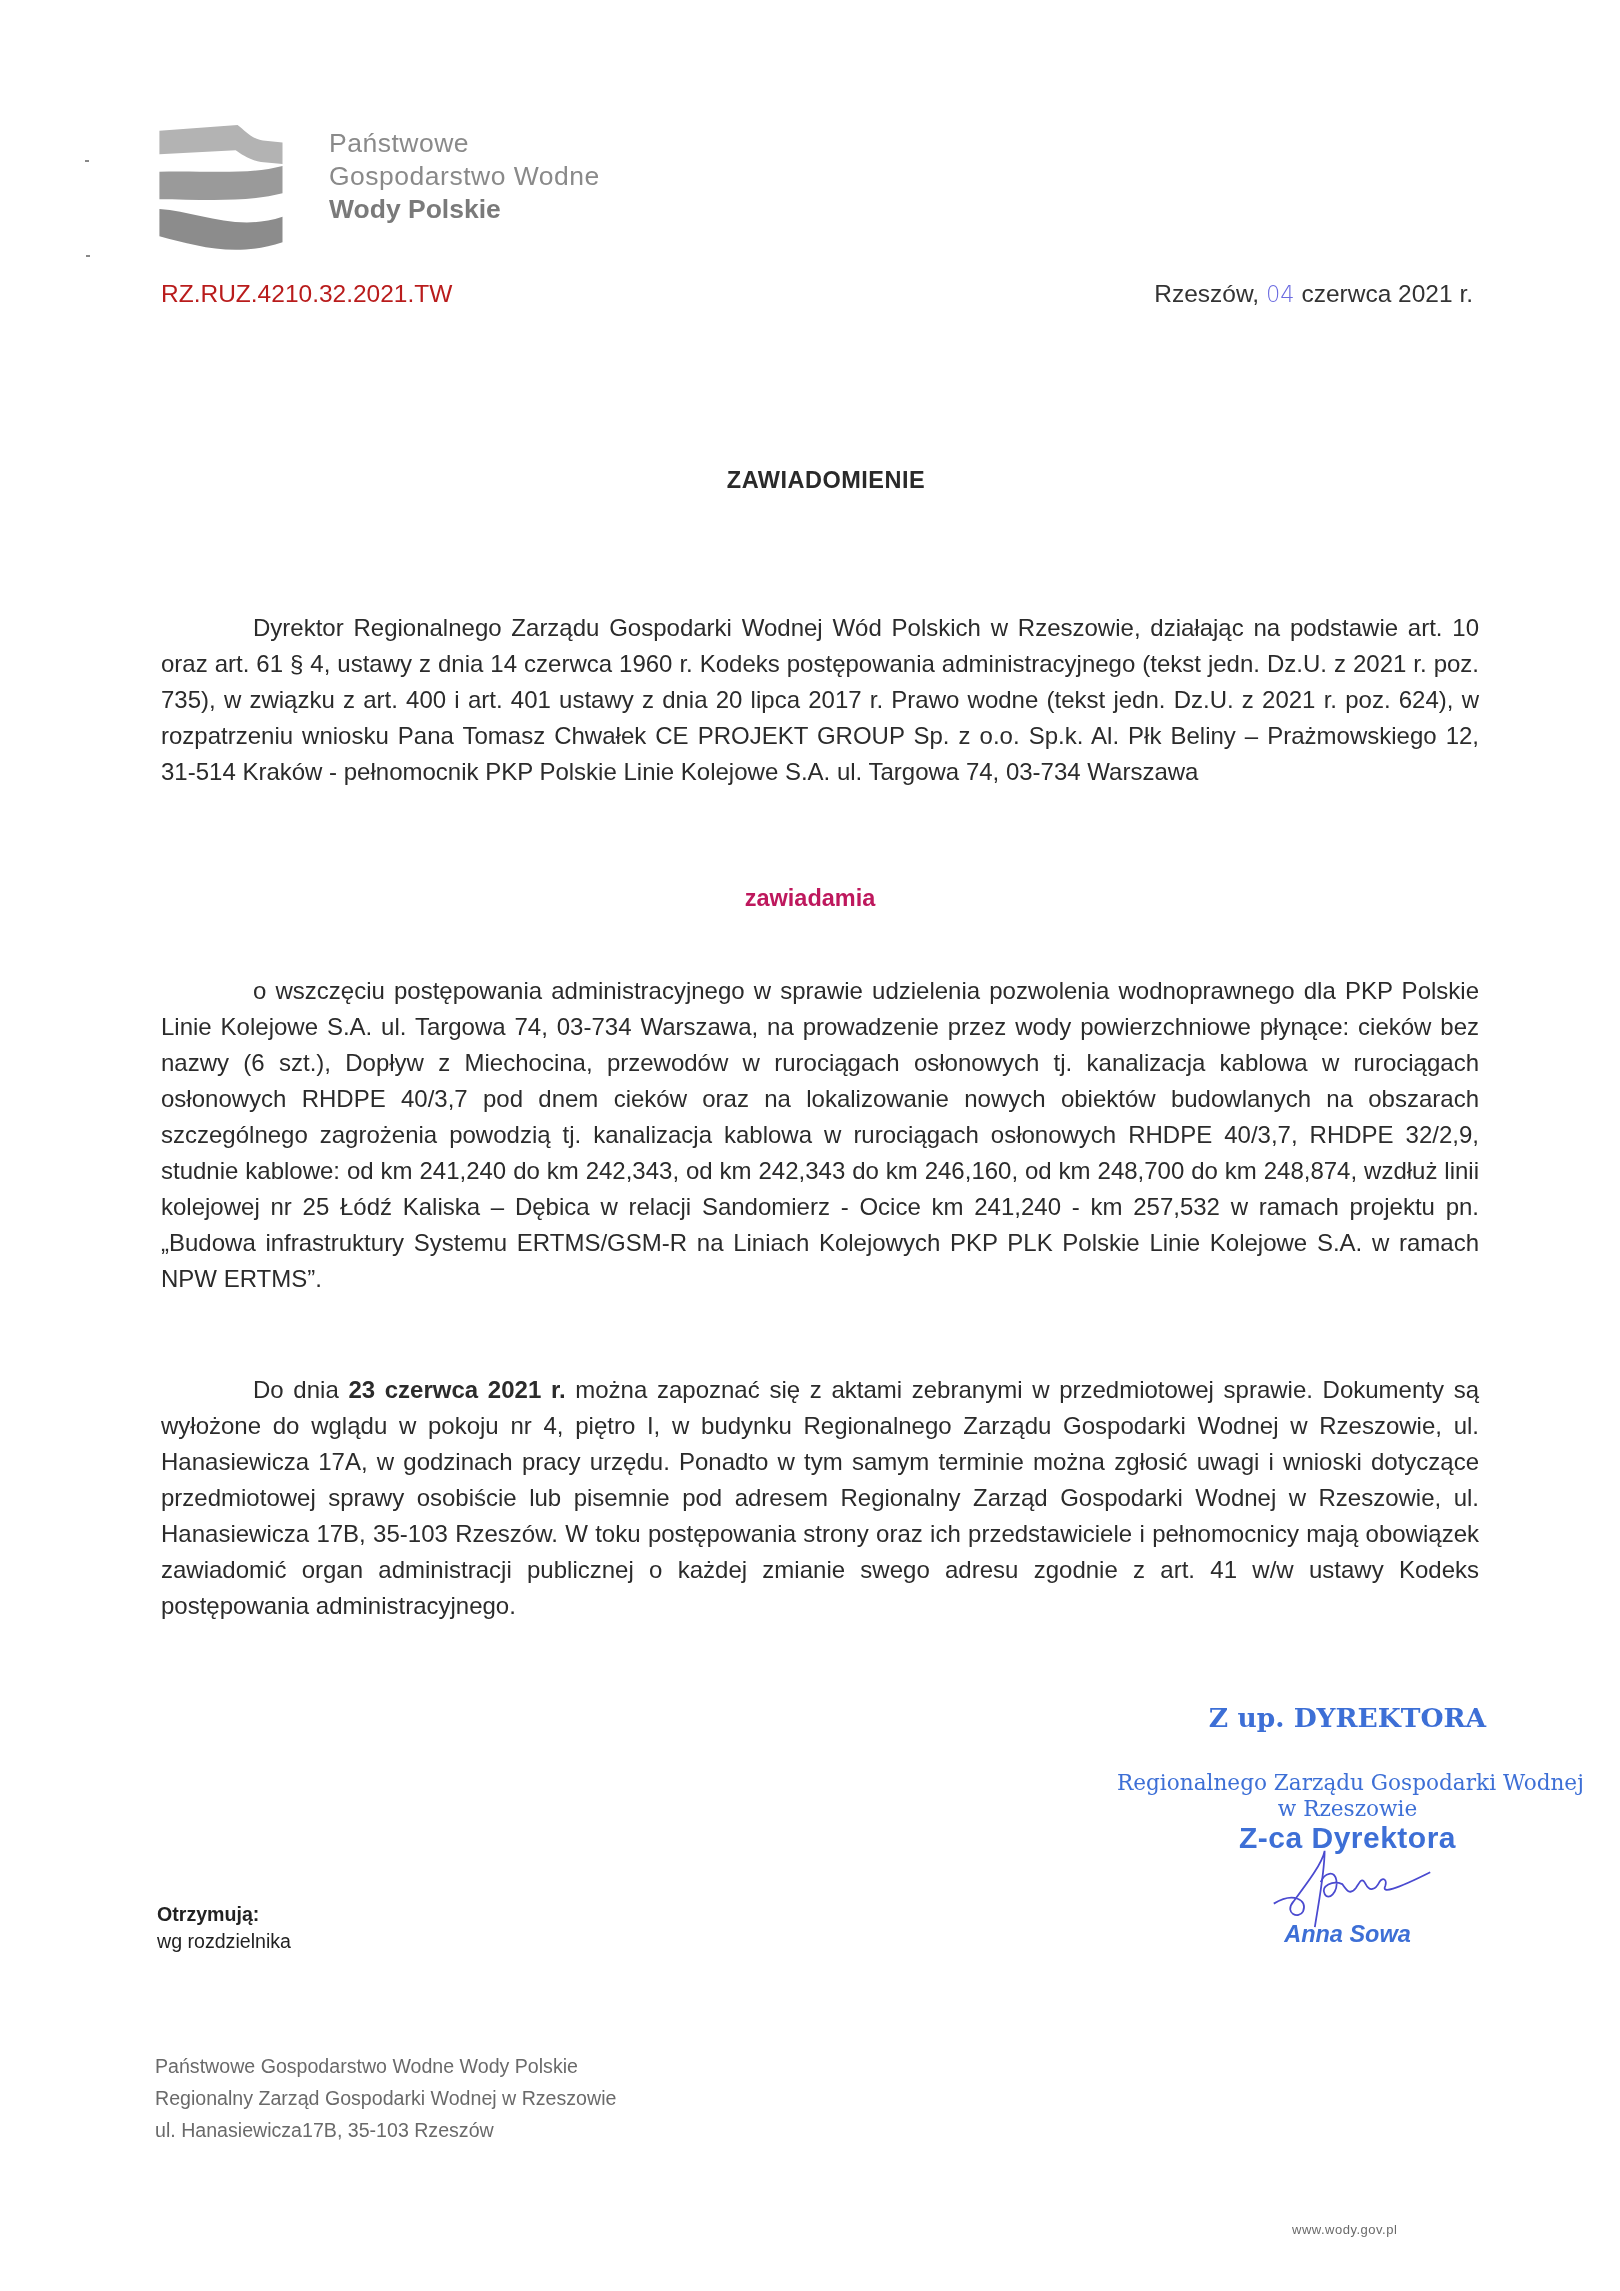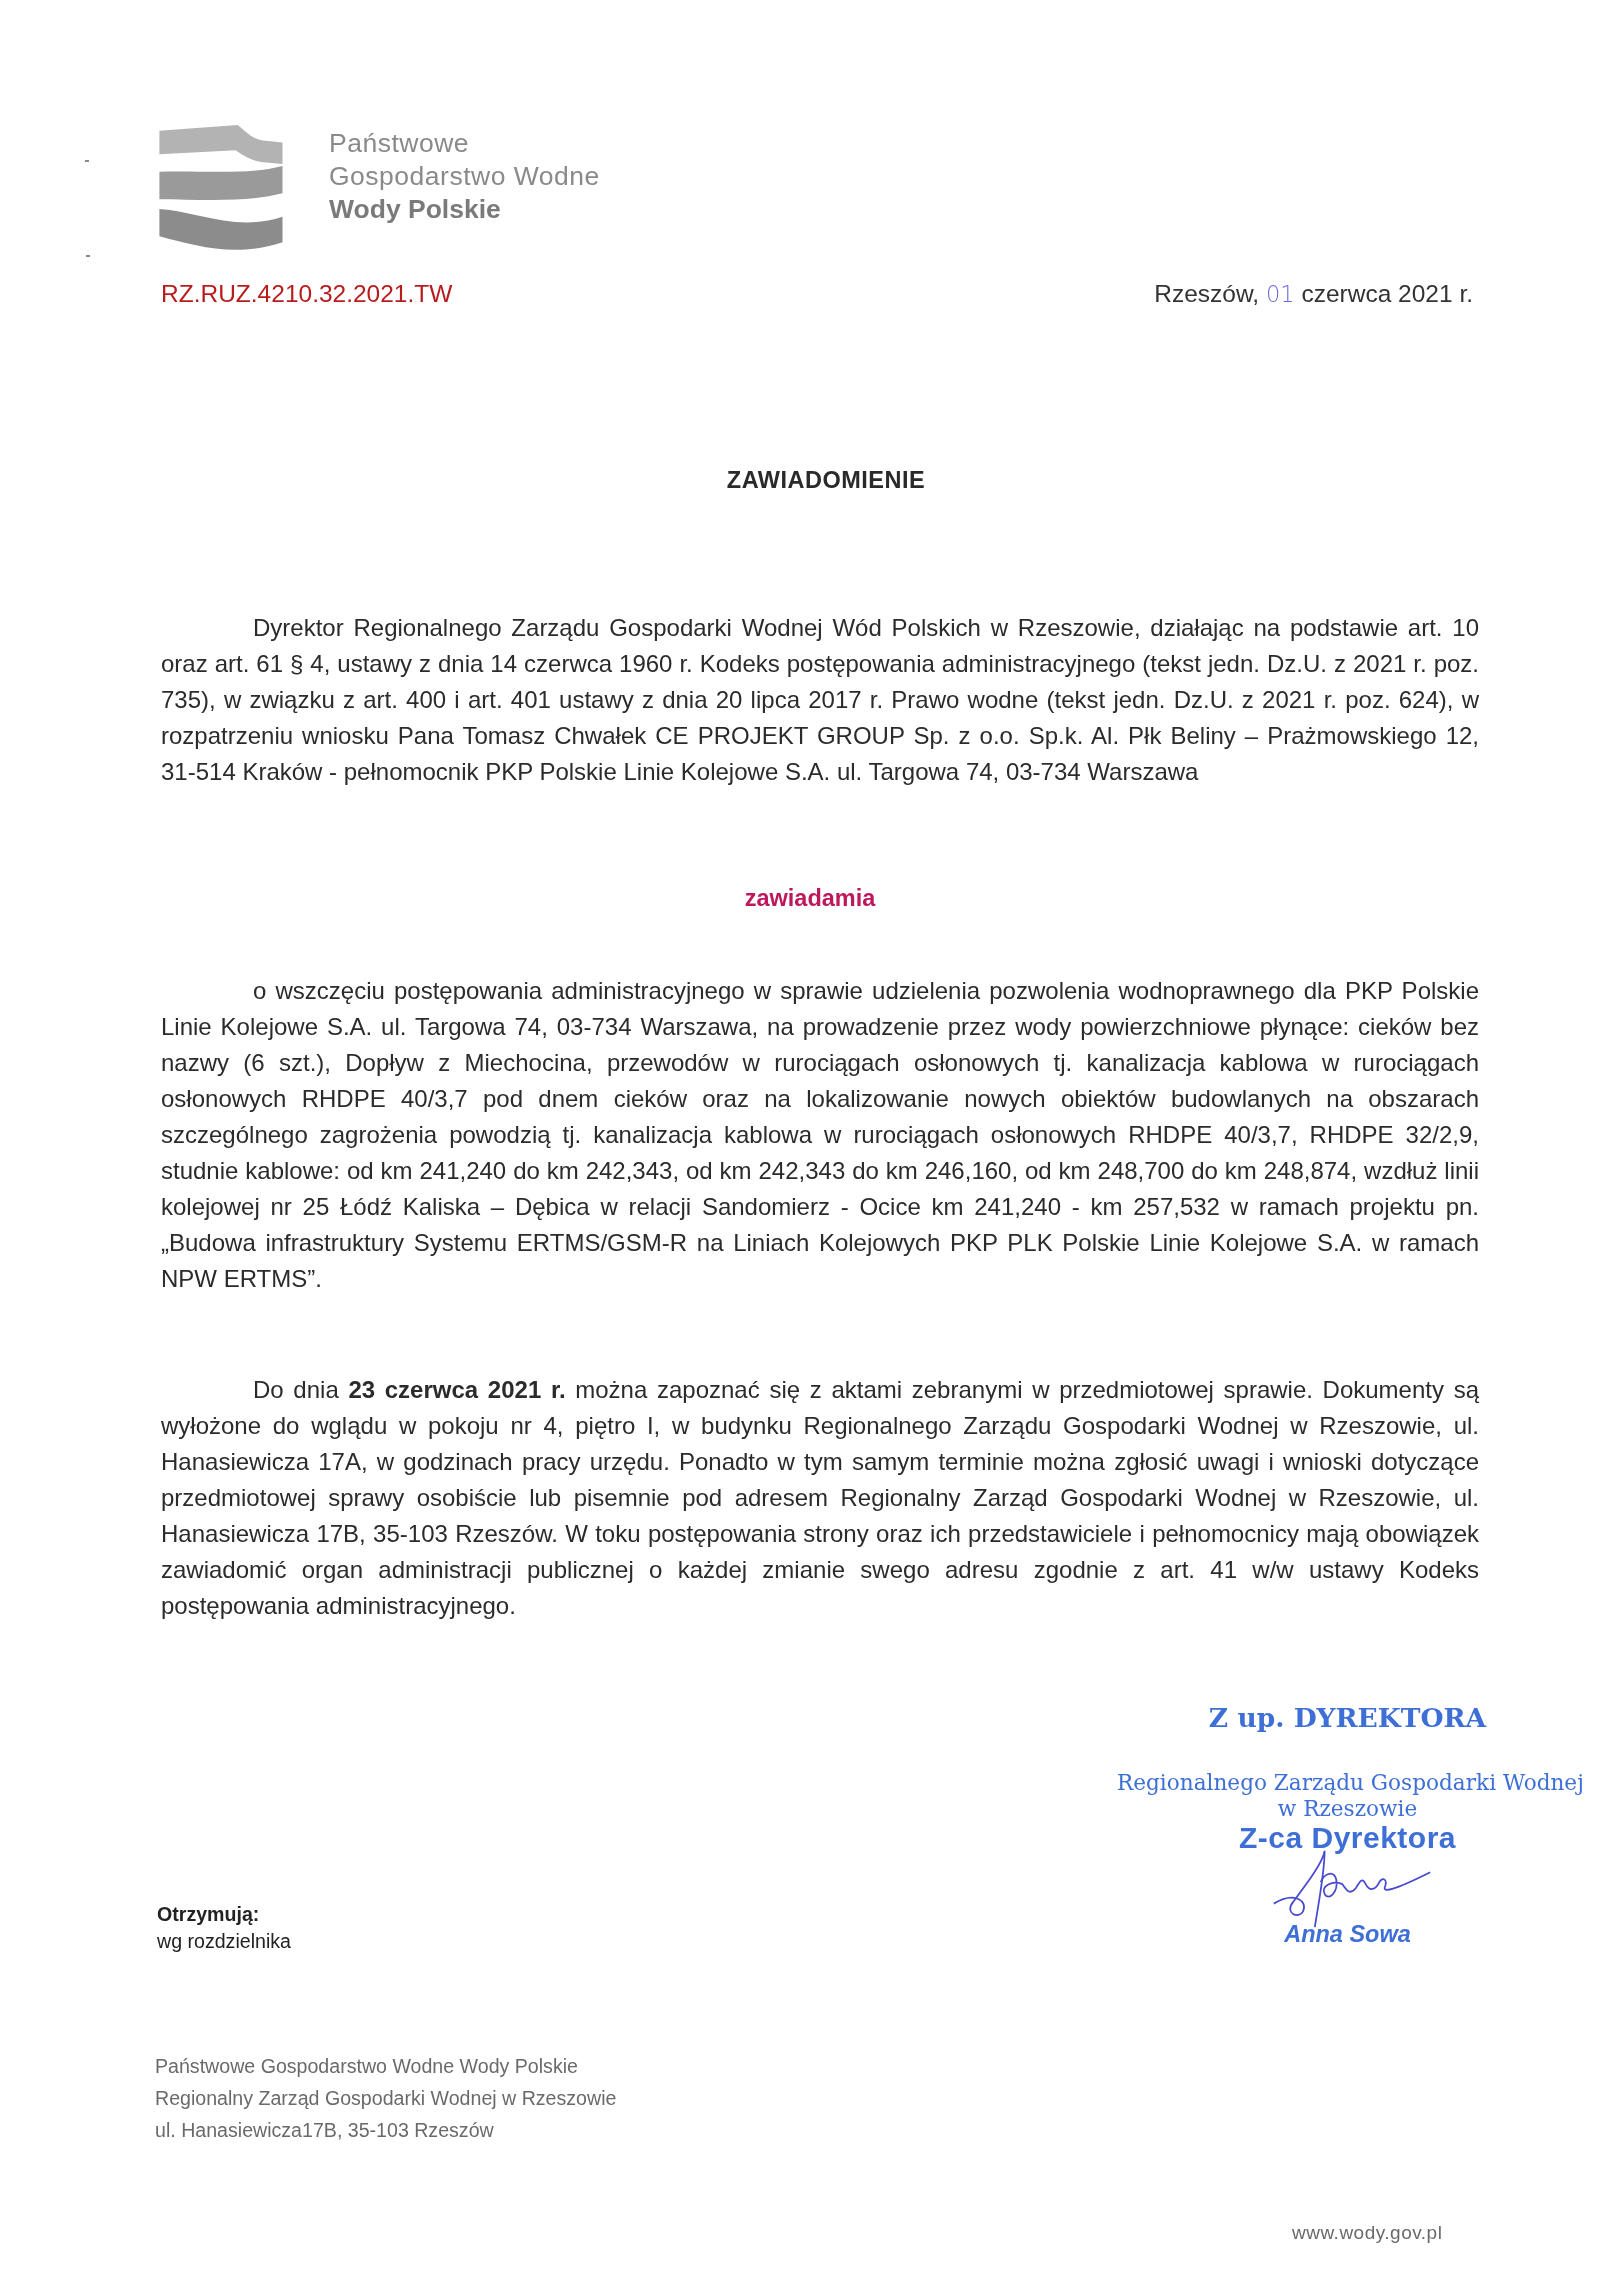--- a/index.html
+++ b/index.html
@@ -25,21 +25,21 @@
   .stamp1 .s1 { font-size:26.5px; font-weight:bold; }
   .stamp1 .s2 { font-size:21.6px; line-height:27.4px; white-space:nowrap;margin-top:36px; }
   .stamp1 .s3 { font-size:21.6px; }
   .stamp2 { left:1186px; top:1821px; width:323px; text-align:center; color:#3d6fd6; }
   .stamp2 .z { font-size:30px; font-weight:bold; letter-spacing:0.5px; }
   .stamp2 .name { font-size:23.5px; font-weight:bold; font-style:italic; margin-top:66px; }
   .sig { left:1264px; top:1843px; width:176px; height:88px; }
   .recv { left:157px; top:1901px; font-size:19.6px; line-height:27.4px; color:#222; }
   .recv .h { font-weight:bold; }
   .footer { left:155px; top:2050px; font-size:19.6px; line-height:32px; color:#6a6a6a; }
-  .www { left:1292px; top:2222px; font-size:19px; color:#6a6a6a; letter-spacing:0.5px; }
+  .www { left:1292px; top:2222px; font-size:13px; color:#6a6a6a; letter-spacing:0.5px; }
   b { font-weight:bold; }
 </style>
 </head>
 <body>
 
 <div class="abs edge-mark" style="left:85px;top:160px;"></div>
 <div class="abs edge-mark" style="left:86px;top:255px;"></div>
 
 <svg class="abs logo" viewBox="0 0 170 130">
   <path d="M2,8 L82,2 C90,8 96,16 108,18 L128,20 L128,42 L106,40 C94,38 86,32 80,28 L2,32 Z" fill="#b3b3b3"></path>
@@ -48,21 +48,21 @@
 </svg>
 <div class="abs logo-text">
   <div class="l1">Państwowe</div>
   <div class="l2">Gospodarstwo Wodne</div>
   <div class="l3">Wody Polskie</div>
 </div>
 
 <div class="abs ref">RZ.RUZ.4210.32.2021.TW</div>
 <div class="abs dateline">
   <span>Rzeszów,</span>
-  <span class="day">01</span>
+  <span class="day">04</span>
   <span>czerwca 2021 r.</span>
 </div>
 
 <div class="abs title">ZAWIADOMIENIE</div>
 
 <div class="abs para p1"><span class="indent"></span><span>Dyrektor Regionalnego Zarządu Gospodarki Wodnej Wód Polskich w Rzeszowie, działając na podstawie art. 10 oraz art. 61 § 4, ustawy z dnia 14 czerwca 1960 r. Kodeks postępowania administracyjnego (tekst jedn. Dz.U. z 2021 r. poz. 735), w związku z art. 400 i art. 401 ustawy z dnia 20 lipca 2017 r. Prawo wodne (tekst jedn. Dz.U. z 2021 r. poz. 624), w rozpatrzeniu wniosku Pana Tomasz Chwałek CE PROJEKT GROUP Sp. z o.o. Sp.k. Al. Płk Beliny – Prażmowskiego 12, 31-514 Kraków - pełnomocnik PKP Polskie Linie Kolejowe S.A. ul. Targowa 74, 03-734 Warszawa</span></div>
 
 <div class="abs sub">zawiadamia</div>
 
 <div class="abs para p2"><span class="indent"></span><span>o wszczęciu postępowania administracyjnego w sprawie udzielenia pozwolenia wodnoprawnego dla PKP Polskie Linie Kolejowe S.A. ul. Targowa 74, 03-734 Warszawa, na prowadzenie przez wody powierzchniowe płynące: cieków bez nazwy (6 szt.), Dopływ z Miechocina, przewodów w rurociągach osłonowych tj. kanalizacja kablowa w rurociągach osłonowych RHDPE 40/3,7 pod dnem cieków oraz na lokalizowanie nowych obiektów budowlanych na obszarach szczególnego zagrożenia powodzią tj. kanalizacja kablowa w rurociągach osłonowych RHDPE 40/3,7, RHDPE 32/2,9, studnie kablowe: od km 241,240 do km 242,343, od km 242,343 do km 246,160, od km 248,700 do km 248,874, wzdłuż linii kolejowej nr 25 Łódź Kaliska – Dębica w relacji Sandomierz - Ocice km 241,240 - km 257,532 w ramach projektu pn. „Budowa infrastruktury Systemu ERTMS/GSM-R na Liniach Kolejowych PKP PLK Polskie Linie Kolejowe S.A. w ramach NPW ERTMS”.</span></div>

